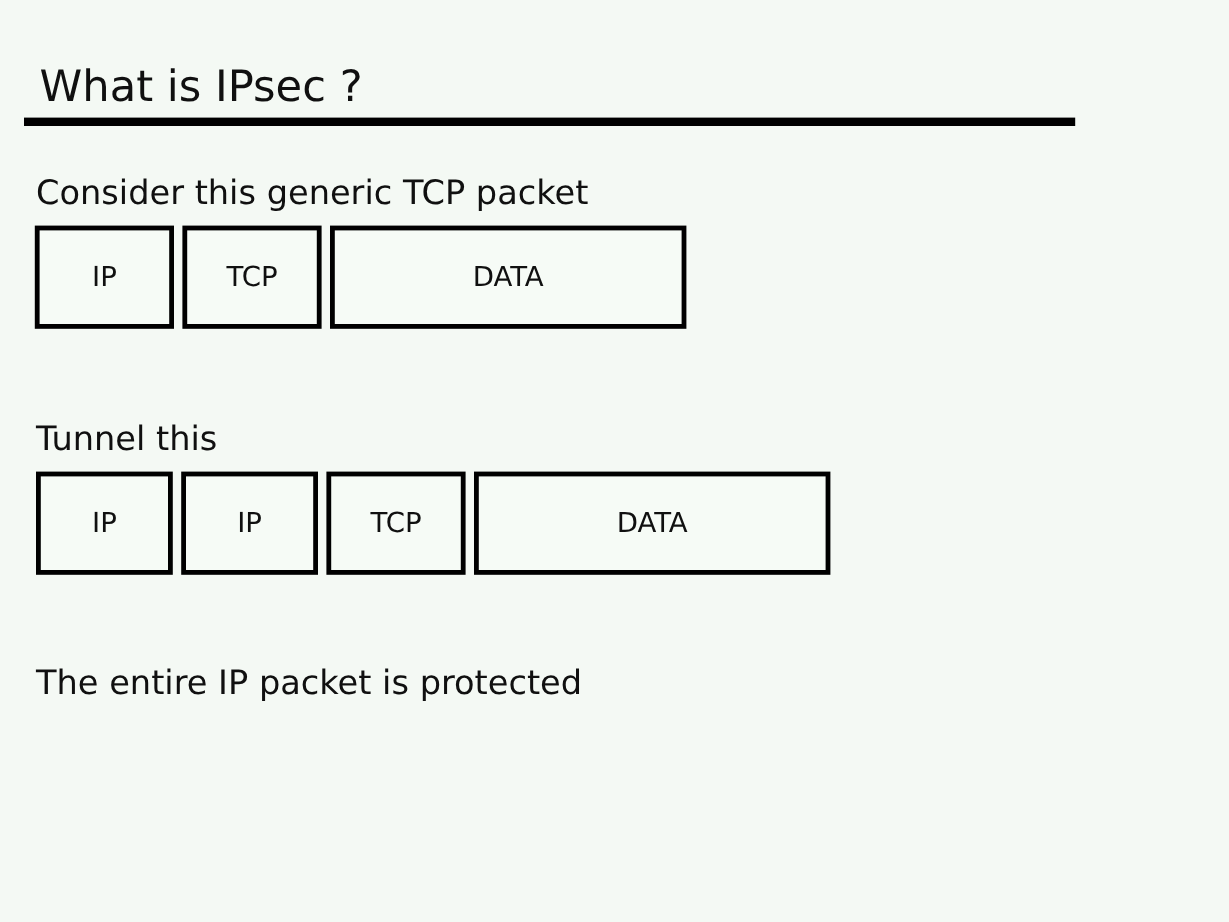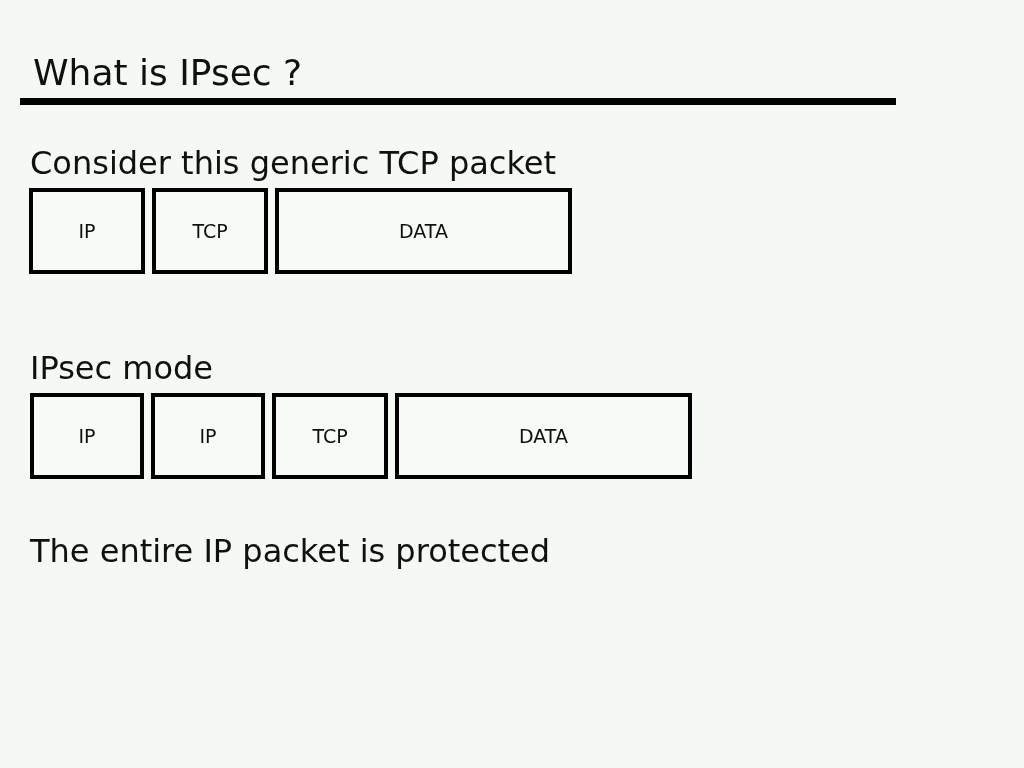--- a/index.html
+++ b/index.html
@@ -38,44 +38,44 @@
     left:20px;
     top:98px;
     width:971px;
     height:7px;
     background:var(--rule);
   }
   .caption{
     position:absolute;
     left:30px;
     margin:0;
-    font-size:32px;
+    font-size:28px;
     line-height:1.15;
     white-space:nowrap;
   }
   .caption-1{top:145px;}
   .caption-2{top:350px;}
-  .caption-3{top:533px;}
+  .caption-3{top:553px;}
   .packet-row{
     position:absolute;
     display:flex;
     gap:7px;
     height:86px;
   }
   .row-1{left:29px;top:188px;}
   .row-2{left:30px;top:393px;}
   .pbox{
     box-sizing:border-box;
     height:86px;
     border:4px solid var(--box-border);
     background:var(--box-fill);
     display:flex;
     align-items:center;
     justify-content:center;
-    font-size:19px;
+    font-size:23px;
     line-height:1;
     white-space:nowrap;
   }
   .w-field{width:114px;}
   .w-field-b{width:116px;}
   .w-data{width:297px;align-items:center;}
 </style>
 </head>
 <body>
 
@@ -92,21 +92,21 @@
       <span>IP</span>
     </div>
     <div class="pbox w-field-b">
       <span>TCP</span>
     </div>
     <div class="pbox w-data">
       <span>DATA</span>
     </div>
   </div>
 
-  <p class="caption caption-2">IPsec mode</p>
+  <p class="caption caption-2">Tunnel this</p>
 
   <div class="packet-row row-2">
     <div class="pbox w-field">
       <span>IP</span>
     </div>
     <div class="pbox w-field">
       <span>IP</span>
     </div>
     <div class="pbox w-field-b">
       <span>TCP</span>

